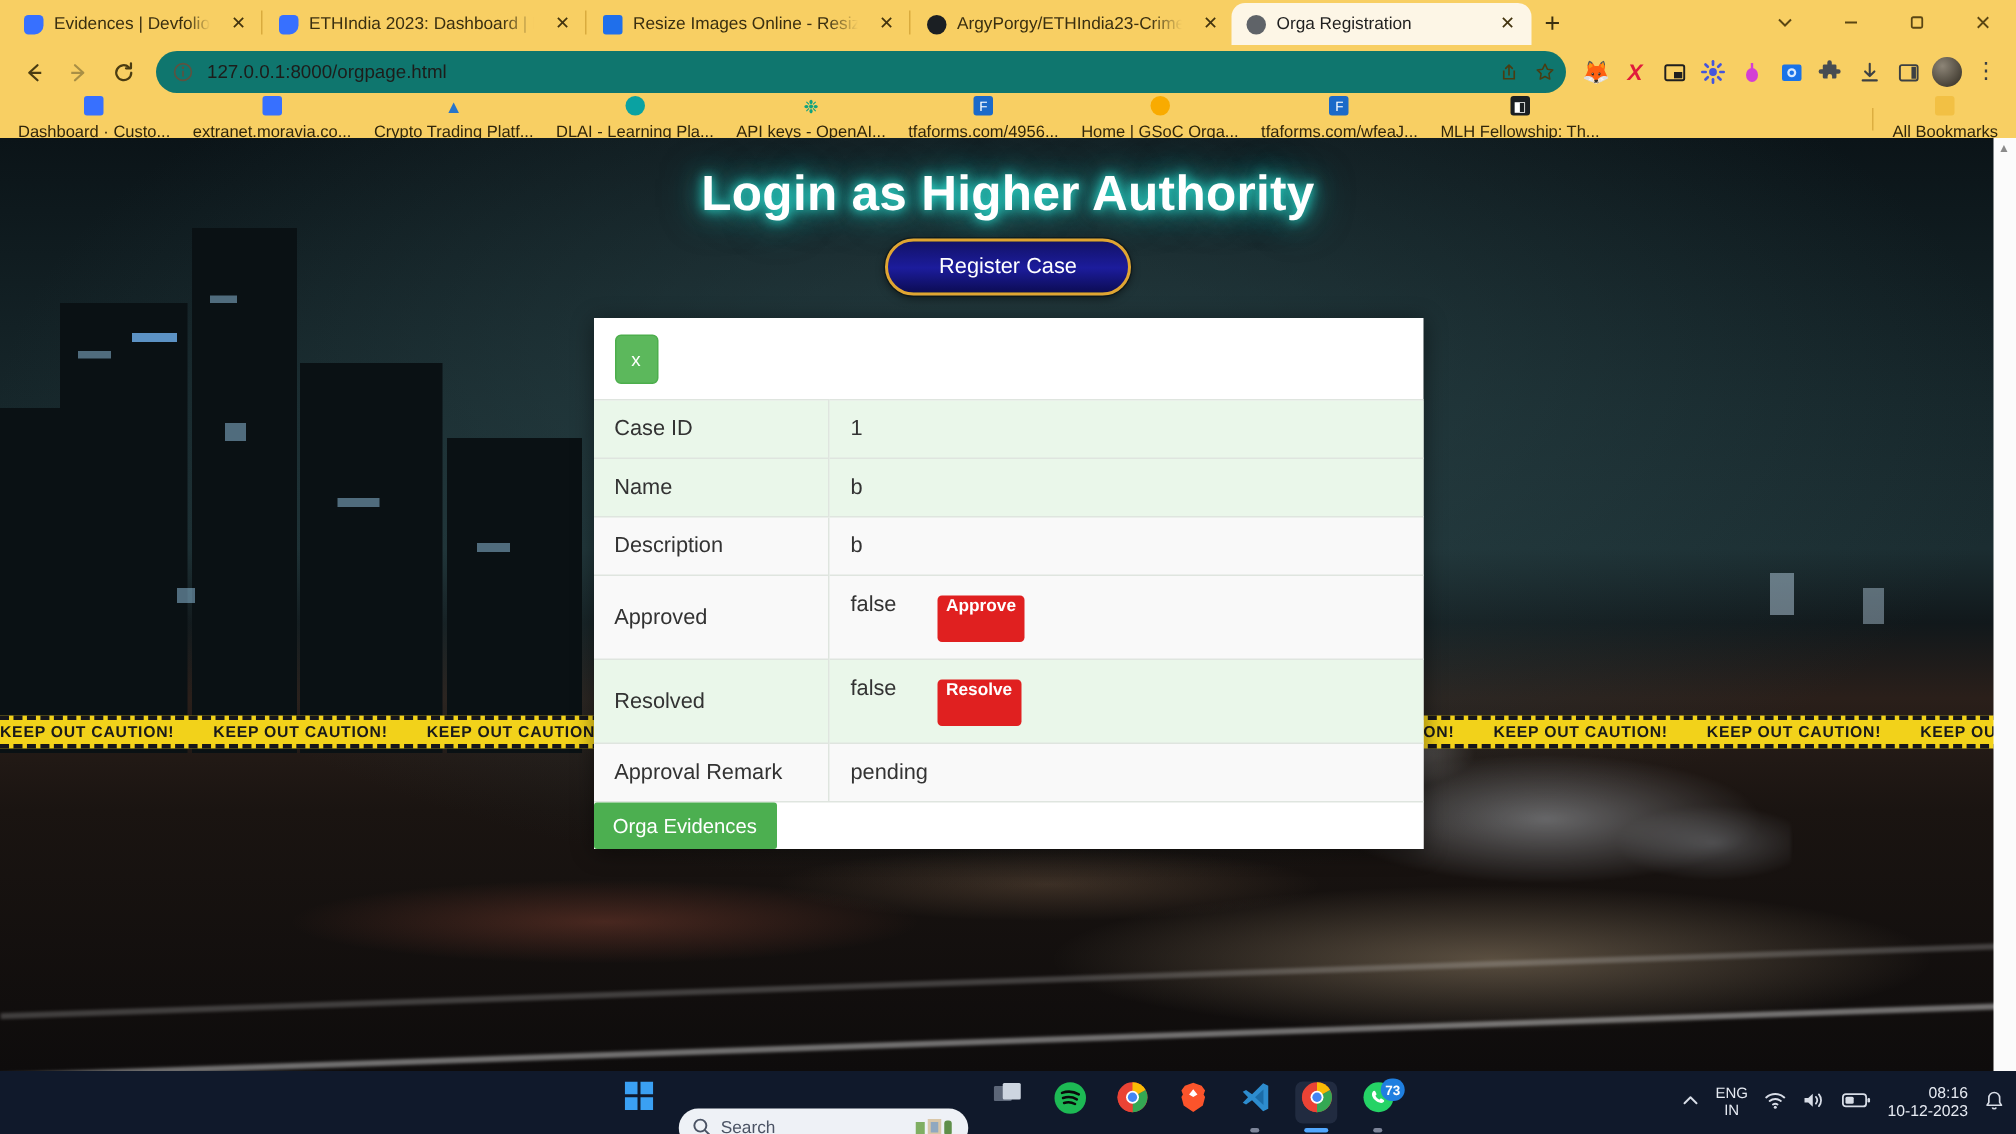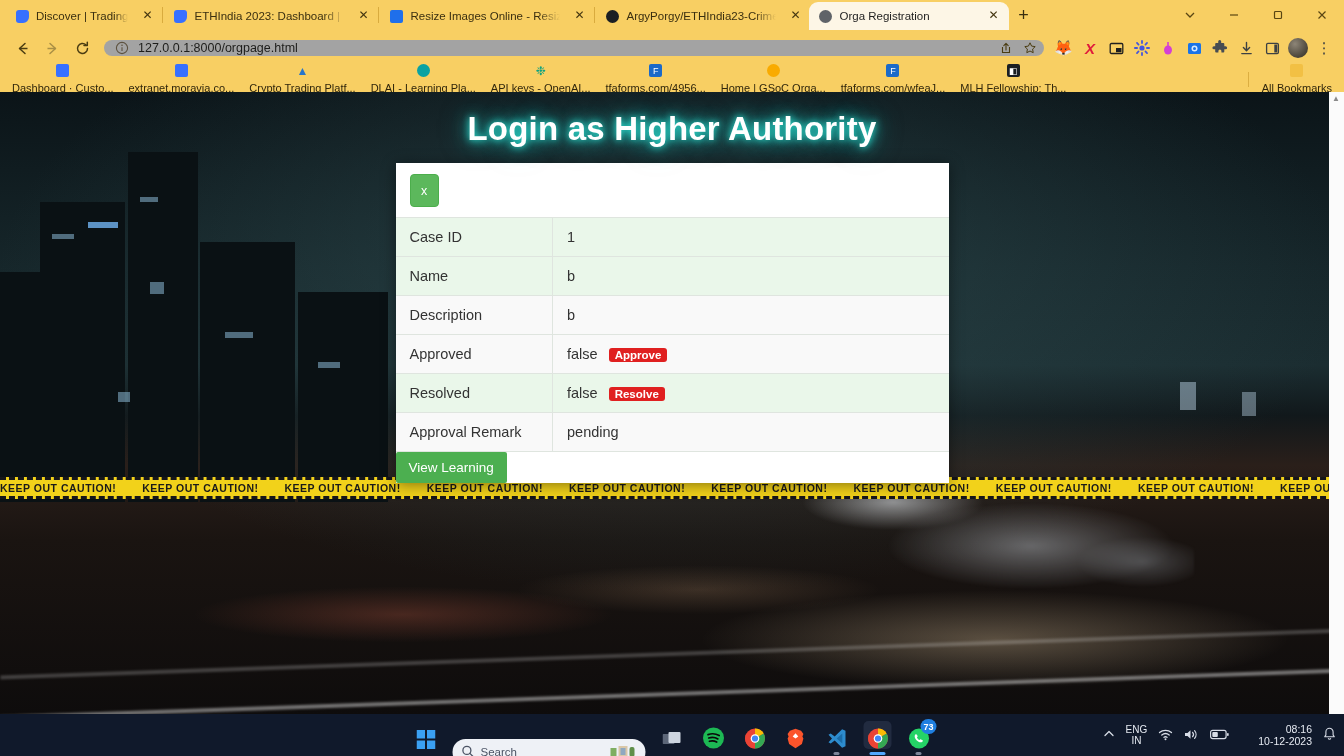--- a/index.html
+++ b/index.html
@@ -34,21 +34,21 @@
   .wincontrols { position:absolute; right:0; top:0; height:30px; display:flex; align-items:center; }
   .wc { width:44px; height:30px; display:flex; align-items:center; justify-content:center; color:#5a4613; }
   .wc svg { display:block; }
 
   
   .navbar { height:36px; display:flex; align-items:center; padding:0 8px; gap:2px; }
   .navbtn { width:28px; height:28px; display:flex; align-items:center; justify-content:center;
             border-radius:50%; color:#4a3c12; }
   .navbtn.dim { color:#a98f45; }
   .omnibox {
-    flex:1; height:16px; background:#a3a3a3; border-radius:14px;
+    flex:1; height:28px; background:#0f766e; border-radius:14px;
     display:flex; align-items:center; padding:0 6px 0 10px; margin:0 6px;
     font-size:12.5px; color:#1d1d1b; gap:8px; min-width:0;
   }
   .omnibox .url { flex:1; white-space:nowrap; overflow:hidden; }
   .omni-ico { width:16px; height:16px; display:flex; align-items:center; justify-content:center; color:#5d5240; flex:0 0 16px;}
   .toolico { width:24px; height:24px; display:flex; align-items:center; justify-content:center; flex:0 0 24px; }
   .avatar { width:20px; height:20px; border-radius:50%;
     background:radial-gradient(circle at 35% 30%, #8d8577, #4a4439 70%, #2e2a22); }
 
   
@@ -129,37 +129,37 @@
     display:inline-block; width:29px; height:33px; line-height:33px; text-align:center;
     background:#5cb85c; border:1px solid #4cae4c; border-radius:4px;
     color:#fff; font-size:12.5px;
   }
   table { width:100%; border-collapse:collapse; font-size:14.5px; color:#333; }
   tr.odd  td { background:#eaf7ea; }
   tr.even td { background:#f9f9f9; }
   td { padding:11px 14px; border-top:1px solid #dfe5df; vertical-align:middle; }
   td.key { width:157px; border-right:1px solid #dfe5df; }
   .pill {
-    display:inline-block; margin-left:7px; padding:1px 6px 1px; border-radius:3px;
+    display:inline-block; margin-left:23px; padding:1px 6px 18px; border-radius:3px;
     background:#e02020; color:#fff; font-size:11.5px; font-weight:bold;
   }
   .modal-foot { padding:0; background:#fff; border-top:1px solid #dfe5df; }
   .btn-ev {
     display:inline-block; padding:8px 13px; background:#4caf50;
     color:#fff; font-size:13.5px; border:none; border-radius:2px;
   }
 
   
   .taskbar {
     position:absolute; left:0; top:714px; width:1344px; height:42px;
     background:#10192b; display:flex; align-items:center; color:#e6eaf2;
   }
   .tb-center { position:absolute; left:50%; transform:translateX(-50%);
                display:flex; align-items:center; gap:13px; }
-  .tb-ico { width:28px; height:28px; display:flex; align-items:flex-end; justify-content:center; position:relative; }
+  .tb-ico { width:28px; height:28px; display:flex; align-items:flex-start; justify-content:center; position:relative; }
   .tb-ico.active::after {
     content:""; position:absolute; bottom:-6px; left:50%; transform:translateX(-50%);
     width:16px; height:3px; border-radius:2px; background:#52a8ff;
   }
   .tb-ico.run::after {
     content:""; position:absolute; bottom:-6px; left:50%; transform:translateX(-50%);
     width:6px; height:3px; border-radius:2px; background:#7d8599;
   }
   .tb-ico.active { background:#212b40; border-radius:5px; }
   .searchbox {
@@ -167,31 +167,31 @@
     display:flex; align-items:center; gap:6px; padding:0 7px 0 9px;
     color:#4b5364; font-size:11.5px;margin-top:33px;
   }
   .badge {
     position:absolute; top:-2px; right:-4px; min-width:15px; height:15px;
     border-radius:8px; background:#1f7fe0; color:#fff; font-size:9px;
     display:flex; align-items:center; justify-content:center; padding:0 3px; font-weight:bold;
   }
   .tray { position:absolute; right:8px; display:flex; align-items:center; gap:11px; font-size:10.5px; }
   .lang { line-height:1.1; text-align:center; font-size:10px; }
-  .clock { line-height:1.18; text-align:right; font-size:10.5px;margin-left:18px; }
+  .clock { line-height:1.18; text-align:right; font-size:10.5px; }
 </style>
 </head>
 <body>
 
 <div class="browser">
 
   <div class="tabstrip">
     <div class="tab">
       <span class="fav" style="background:#3770ff;border-radius:3px 3px 6px 3px"></span>
-      <span class="tlabel">Discover | Trading</span>
+      <span class="tlabel">Evidences | Devfolio</span>
       <span class="tclose">✕</span>
     </div>
     <div class="tab-sep"></div>
     <div class="tab">
       <span class="fav" style="background:#3770ff;border-radius:3px 3px 6px 3px"></span>
       <span class="tlabel">ETHIndia 2023: Dashboard | Dev</span>
       <span class="tclose">✕</span>
     </div>
     <div class="tab-sep"></div>
     <div class="tab">
@@ -416,20 +416,23 @@
       <span>KEEP OUT CAUTION!</span>
       <span>KEEP OUT CAUTION!</span>
       <span>KEEP OUT CAUTION!</span>
 
     </div>
     <div class="road-stripe" style="top:600px"></div>
     <div class="road-stripe" style="top:560px;opacity:.5"></div>
 
     <div class="content">
       <h1 class="title">Login as Higher Authority</h1>
+      <div class="register-wrap">
+        <span class="register-btn">Register Case</span>
+      </div>
 
       <div class="modal">
         <div class="modal-head">
           <span class="btn-x">x</span>
         </div>
         <table>
           <tbody>
             <tr class="odd">
               <td class="key">Case ID</td>
               <td><span>1</span></td>
@@ -456,21 +459,21 @@
                 <span class="pill">Resolve</span>
               </td>
             </tr>
             <tr class="even">
               <td class="key">Approval Remark</td>
               <td><span>pending</span></td>
             </tr>
           </tbody>
         </table>
         <div class="modal-foot">
-          <span class="btn-ev">View Learning</span>
+          <span class="btn-ev">Orga Evidences</span>
         </div>
       </div>
     </div>
 
     <div class="pagescroll">
       <div class="arrow">▲</div>
       <div class="thumb"></div>
     </div>
   </div>
 </div>

